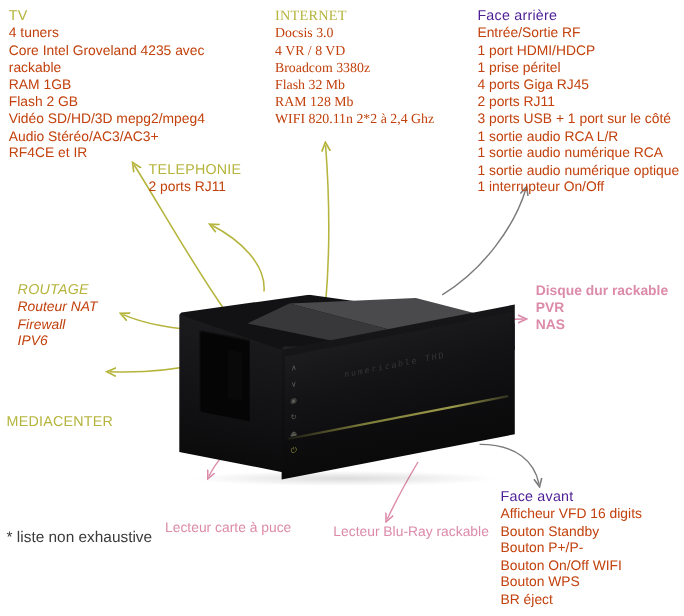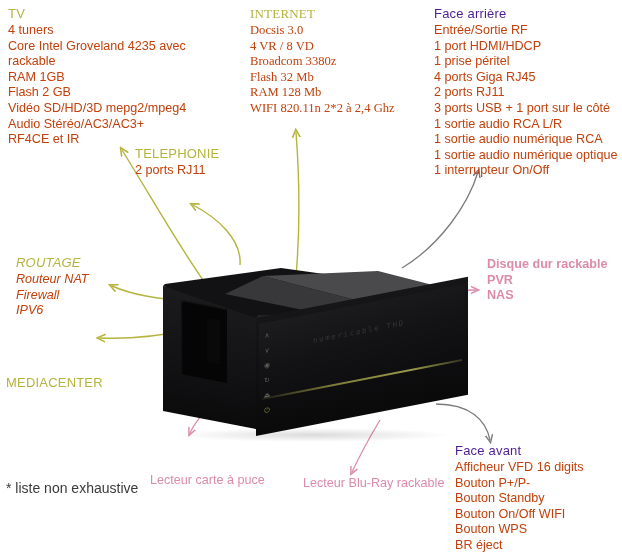--- a/index.html
+++ b/index.html
@@ -301,22 +301,22 @@
       <div>Disque dur rackable</div>
       <div>PVR</div>
       <div>NAS</div>
     </div>
   </div>
 
   <div class="block" style="left:455px; top:443px;">
     <div class="heading gray">Face avant</div>
     <div class="lines">
       <div>Afficheur VFD 16 digits</div>
+      <div>Bouton Standby</div>
       <div>Bouton P+/P-</div>
-      <div>Bouton Standby</div>
       <div>Bouton On/Off WIFI</div>
       <div>Bouton WPS</div>
       <div>BR éject</div>
     </div>
   </div>
 
   <div class="pinklabel" style="left:150px; top:440px;margin-top:33px;">Lecteur carte à puce</div>
 
   <div class="pinklabel" style="left:303px; top:476px;">Lecteur Blu-Ray rackable</div>
 

